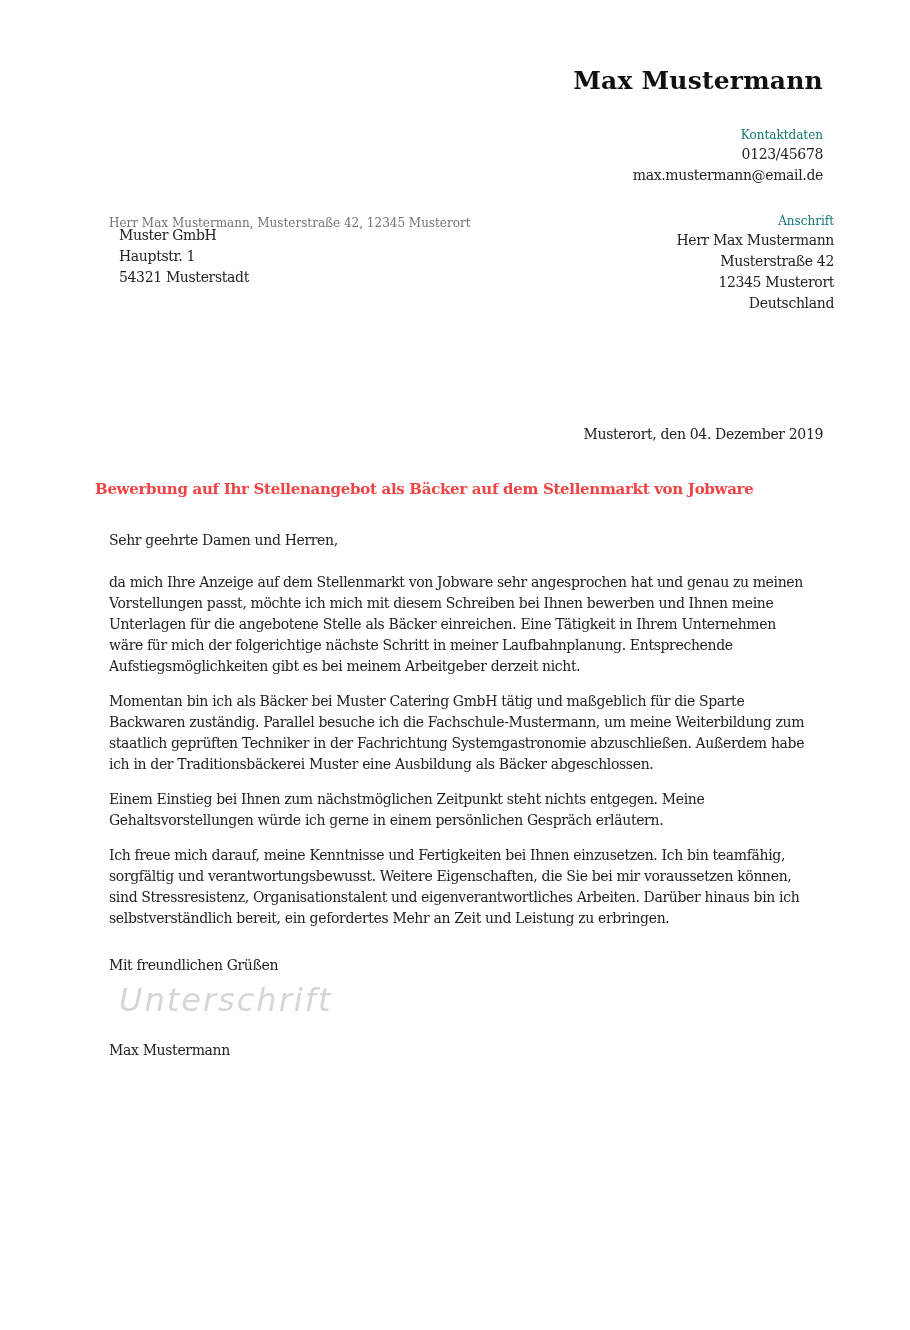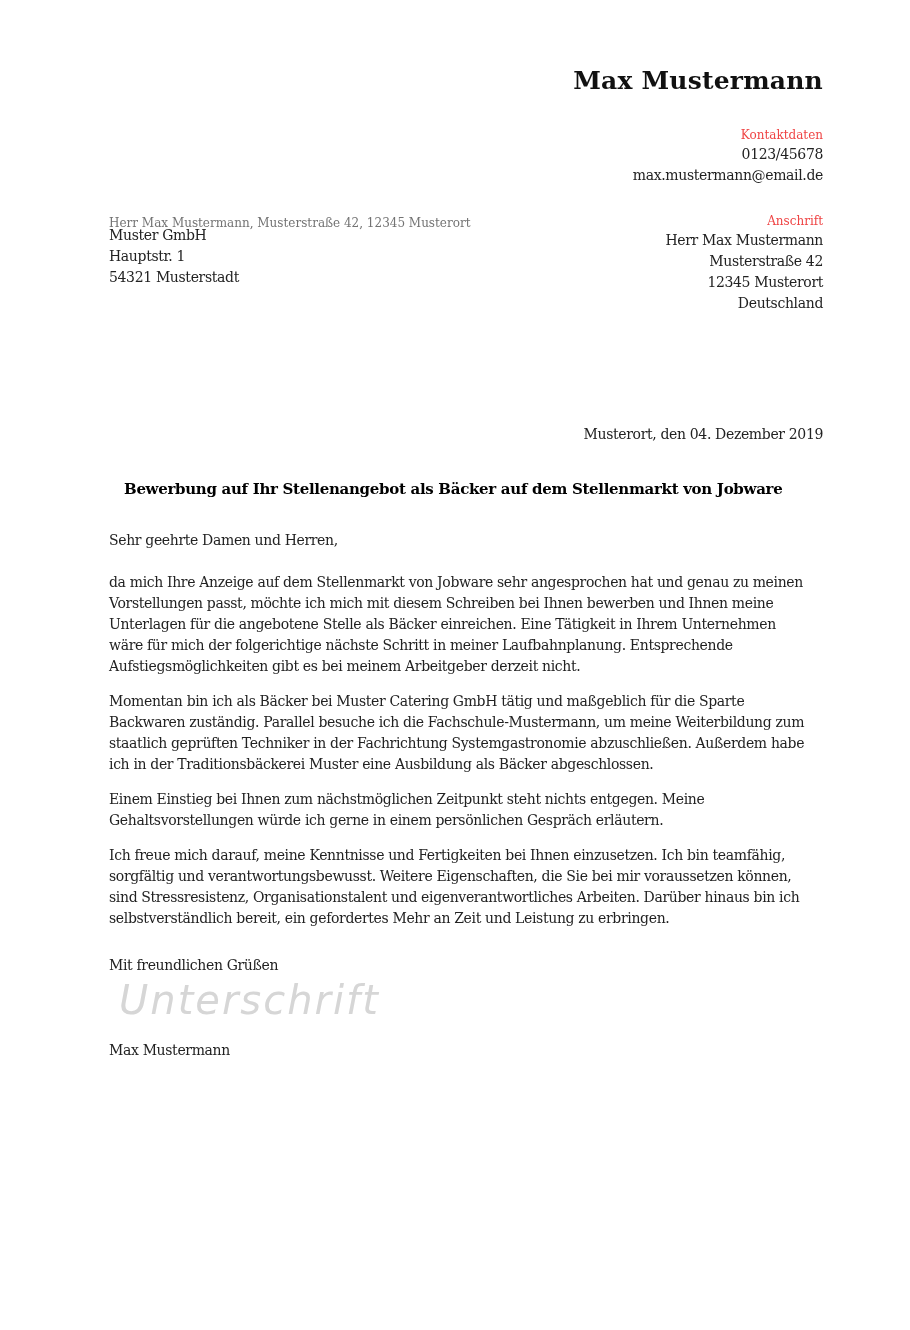--- a/index.html
+++ b/index.html
@@ -2,36 +2,36 @@
 <html><head>
   <meta charset="utf-8">
   <style>
     html, body { margin: 0; padding: 0; background: #ffffff; }
     body { width: 910px; height: 1330px; position: relative; overflow: hidden;
            font-family: "DejaVu Serif", "Liberation Serif", serif; color: #222222; }
     .page { position: absolute; left: 0; top: 0; width: 910px; height: 1188px; }
     .abs { position: absolute; }
     .right { text-align: right; }
     .name { right: 87px; top: 66px; font-size: 25px; font-weight: bold; color: #111111; letter-spacing: 0.2px; white-space: nowrap; }
-    .label { font-size: 12px; color: #ef4444; }
+    .label { font-size: 12px; color: #0f766e; }
     .line { font-size: 14px; line-height: 21px; white-space: nowrap; }
     .contact { right: 87px; top: 126px; }
     .contact .label { line-height: 18px; }
-    .addr-right { right: 87px; top: 212px; }
+    .addr-right { right: 76px; top: 212px; }
     .addr-right .label { line-height: 18px; }
     .sender-line { left: 109px; top: 186px; font-size: 12px; color: #737373; white-space: nowrap; margin-top: 30px; }
-    .recipient { left: 109px; top: 225px; }
+    .recipient { left: 119px; top: 225px; }
     .date { right: 87px; top: 426px; font-size: 14px; white-space: nowrap; }
-    .subject { left: 124px; top: 480px; font-size: 15px; font-weight: bold; color: #000000; white-space: nowrap; letter-spacing: -0.3px; }
+    .subject { left: 95px; top: 480px; font-size: 15px; font-weight: bold; color: #ef4444; white-space: nowrap; letter-spacing: -0.3px; }
     .body { left: 109px; top: 530px; width: 700px; font-size: 14px; line-height: 21px; }
     .body p { margin: 0 0 14px 0; }
     .body .salutation { margin-bottom: 21px; }
     .body .closing { margin-bottom: 12px; margin-top: 26px; }
     .sig { height: 52px; position: relative; }
-    .sig span { position: absolute; left: 10px; top: 2px; font-family: "DejaVu Sans", sans-serif; font-style: italic; font-size: 40px; color: #d6d6d6; letter-spacing: 2px; font-weight: 300; }
+    .sig span { position: absolute; left: 10px; top: 2px; font-family: "DejaVu Sans", sans-serif; font-style: italic; font-size: 32px; color: #d6d6d6; letter-spacing: 2px; font-weight: 300; }
     .signer { margin-top: 0; }
     .body, .line, .date { letter-spacing: -0.35px; }
   </style>
 </head>
 <body>
 
 <div class="page">
 
   <div class="abs name">Max Mustermann</div>
 

